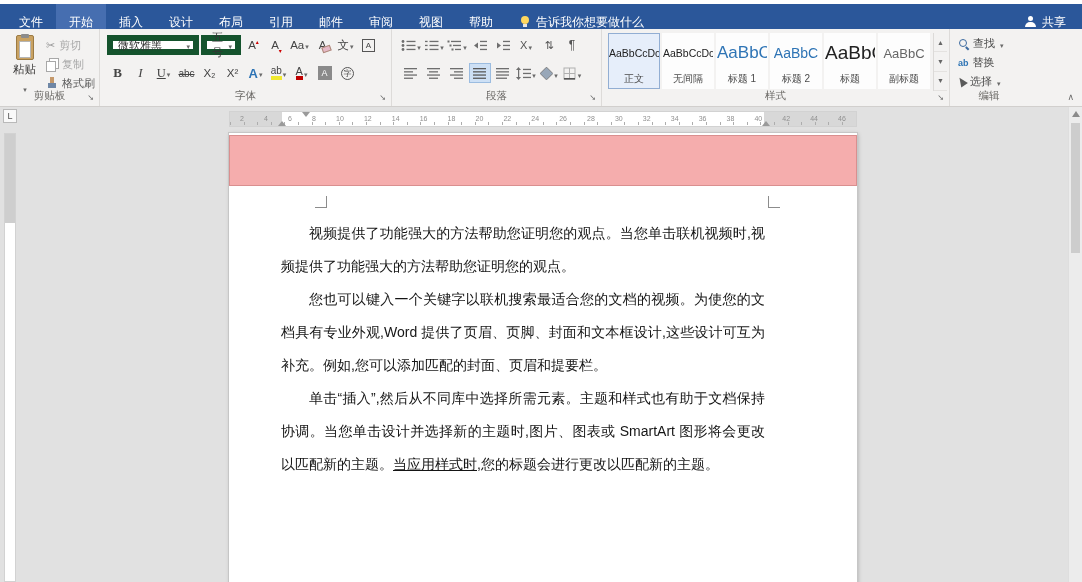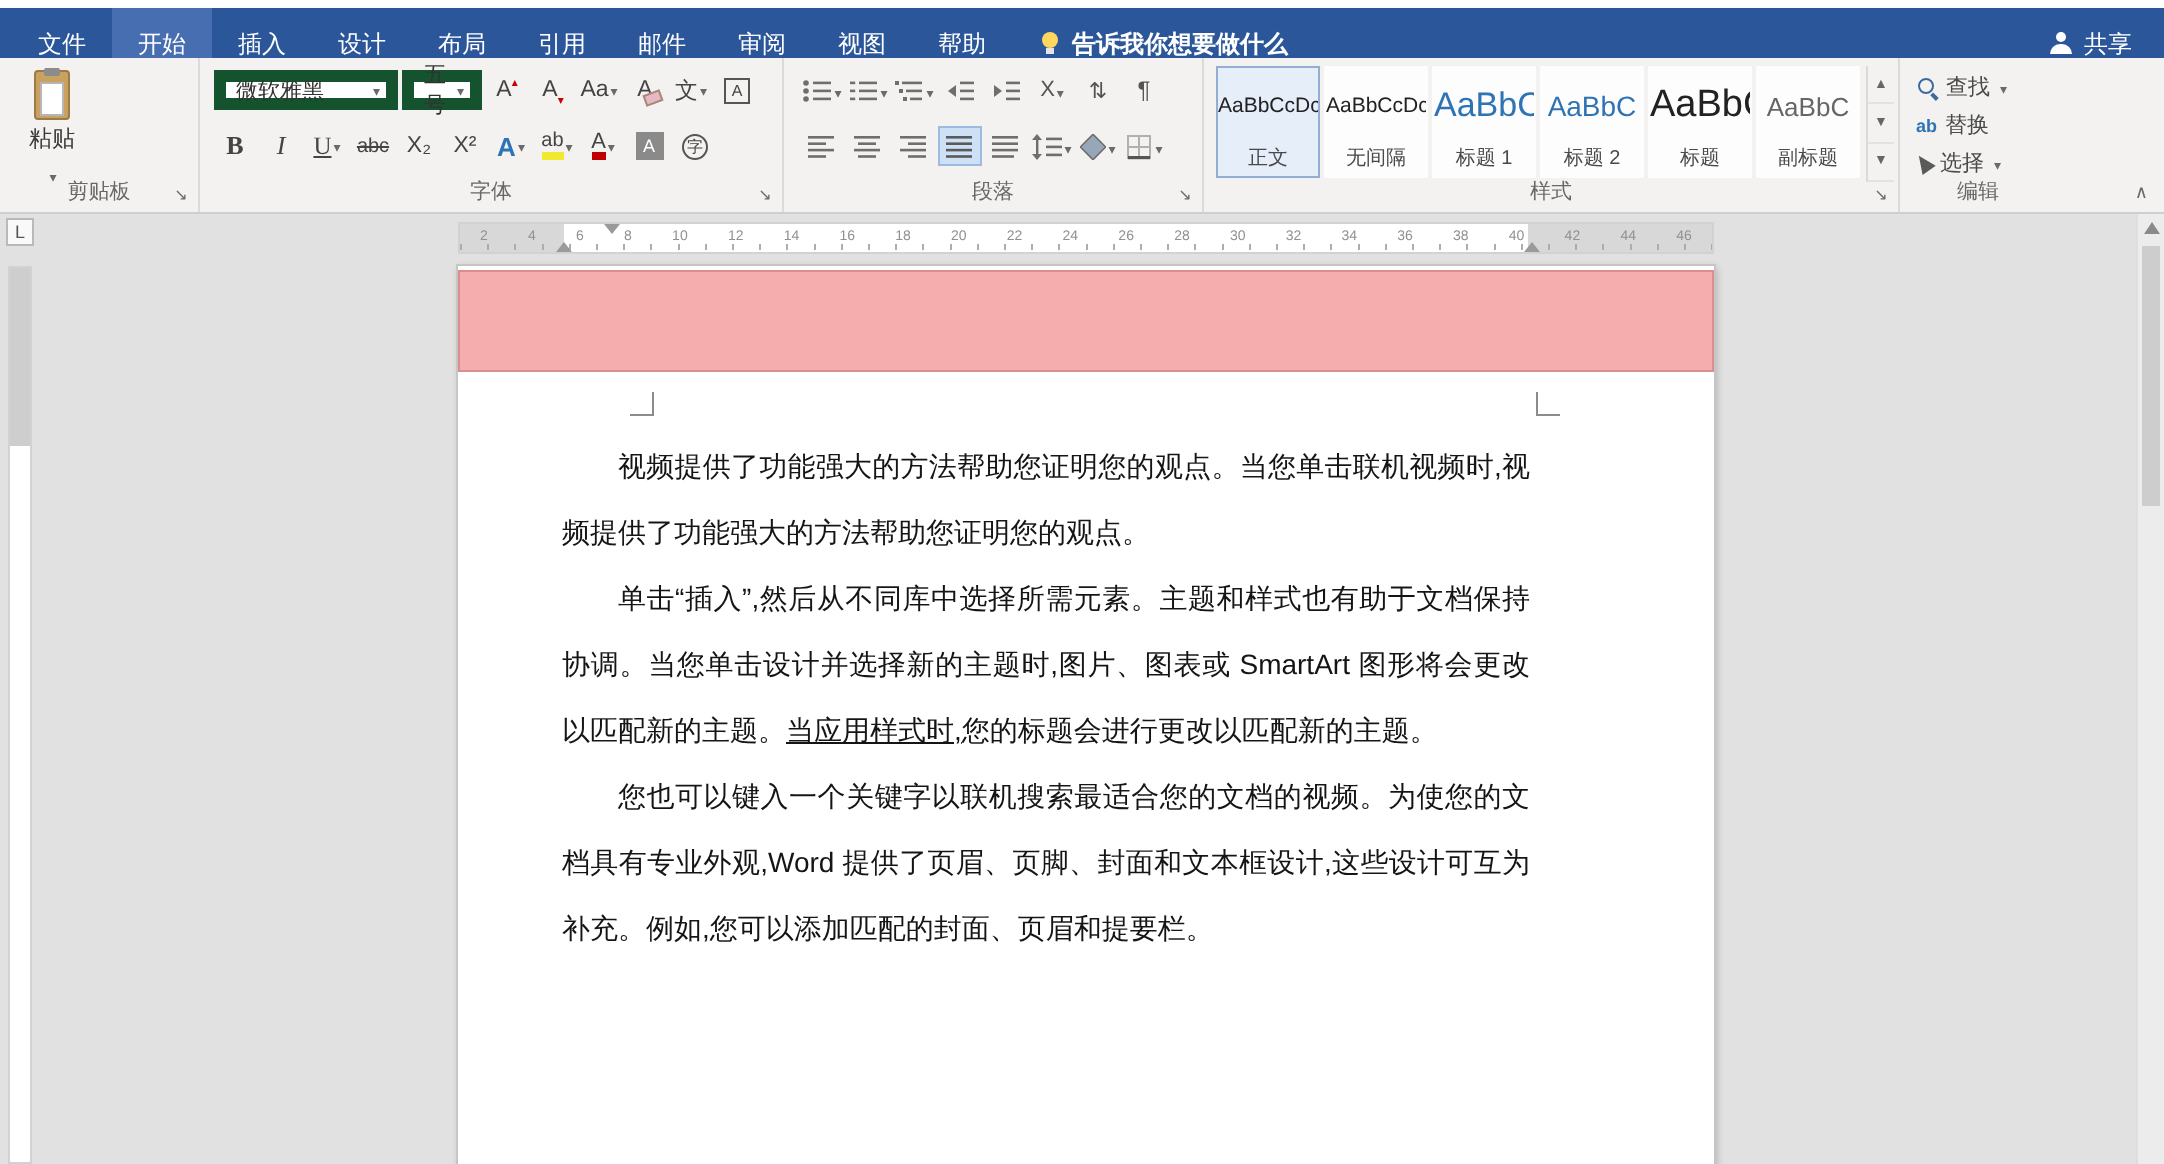--- a/index.html
+++ b/index.html
@@ -5,21 +5,21 @@
   *{margin:0;padding:0;box-sizing:border-box;}
   html,body{width:1082px;height:582px;overflow:hidden;background:#fff;}
   body{font-family:"Liberation Sans","DejaVu Sans",sans-serif;}
   .app{position:relative;width:1082px;height:582px;background:#fff;overflow:hidden;}
 
   
   .tabbar{position:absolute;top:4px;left:0;right:0;height:36px;background:var(--brand,#2b579a);display:flex;align-items:stretch;color:#fff;font-size:12px;}
   .tabs{display:flex;padding-left:6px;}
   .tab{padding:0 13px;display:flex;align-items:center;cursor:default;white-space:nowrap;}
   .tab.active{background:var(--tab-active,#466eb0);}
-  .tellme{display:flex;align-items:center;gap:6px;margin-left:14px;white-space:nowrap;font-weight:bold;}
+  .tellme{display:flex;align-items:center;gap:6px;margin-left:14px;white-space:nowrap;}
   .bulb{position:relative;width:10px;height:12px;display:inline-block;}
   .bulb::before{content:"";position:absolute;left:1px;top:0;width:8px;height:8px;border-radius:50%;background:var(--bulb-yellow,#ffd75e);}
   .bulb::after{content:"";position:absolute;left:3px;top:8px;width:4px;height:3px;background:#e4e4e4;}
   .share{margin-left:auto;display:flex;align-items:center;gap:6px;padding:0 16px;}
   .person{position:relative;width:12px;height:12px;display:inline-block;}
   .person::before{content:"";position:absolute;left:3.5px;top:0;width:5px;height:5px;border-radius:50%;background:#fff;}
   .person::after{content:"";position:absolute;left:.5px;top:6px;width:11px;height:5px;border-radius:5px 5px 0 0;background:#fff;}
 
   
   .ribbon{position:absolute;top:29px;left:0;right:0;height:78px;background:#f3f2f1;border-bottom:1px solid #d1cfcd;display:flex;}
@@ -173,20 +173,34 @@
       <div class="clip-flex">
         <div class="paste-btn">
           <span class="paste-ic">
               <i class="board"></i>
               <i class="pclip"></i>
               <i class="sheet"></i>
             </span>
           <span class="paste-lbl">粘贴</span>
           <span class="car"></span>
         </div>
+        <div class="clip-col">
+          <div class="small-cmd disabled">
+            <span class="scissors"></span>
+            <span>剪切</span>
+          </div>
+          <div class="small-cmd disabled">
+            <span class="copy-ic"></span>
+            <span>复制</span>
+          </div>
+          <div class="small-cmd">
+            <span class="brush-ic"></span>
+            <span>格式刷</span>
+          </div>
+        </div>
       </div>
       <div class="grp-label">剪贴板</div>
       <span class="launcher"></span>
     </div>
 
     <div class="group g-font">
       <div class="frow frow1">
         <div class="combo combo-font">
           <span>微软雅黑</span>
           <span class="car"></span>
@@ -518,22 +532,22 @@
     </div>
 
     <div class="v-ruler"></div>
 
     <div class="page">
       <div class="pink-box"></div>
       <div class="margin-mark ml"></div>
       <div class="margin-mark mr"></div>
       <div class="bodytext">
           <p><span>视频提供了功能强大的方法帮助您证明您的观点。当您单击联机视频时,视频提供了功能强大的方法帮助您证明您的观点。</span></p>
+          <p><span>您也可以键入一个关键字以联机搜索最适合您的文档的视频。为使您的文档具有专业外观,Word 提供了页眉、页脚、封面和文本框设计,这些设计可互为补充。例如,您可以添加匹配的封面、页眉和提要栏。</span></p>
           <p><span>单击“插入”,然后从不同库中选择所需元素。主题和样式也有助于文档保持协调。当您单击设计并选择新的主题时,图片、图表或 SmartArt 图形将会更改以匹配新的主题。</span><span class="u">当应用样式时,</span><span>您的标题会进行更改以匹配新的主题。</span></p>
-          <p><span>您也可以键入一个关键字以联机搜索最适合您的文档的视频。为使您的文档具有专业外观,Word 提供了页眉、页脚、封面和文本框设计,这些设计可互为补充。例如,您可以添加匹配的封面、页眉和提要栏。</span></p>
         </div>
     </div>
 
     <div class="v-scroll">
       <div class="arr"></div>
       <div class="thumb"></div>
     </div>
   </div>
 
 </div>

